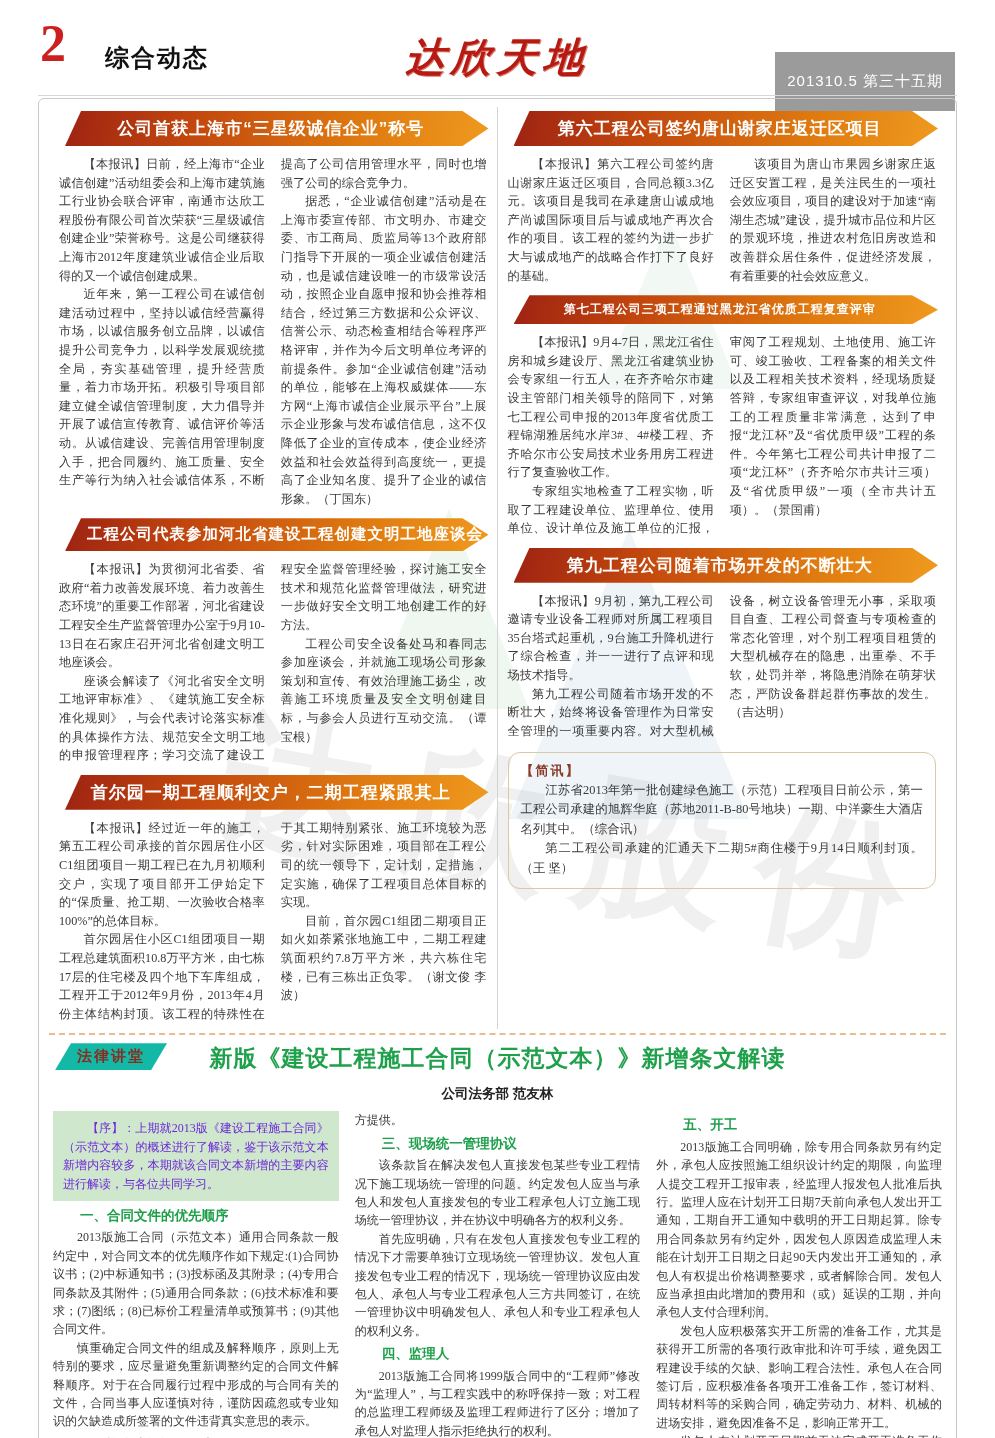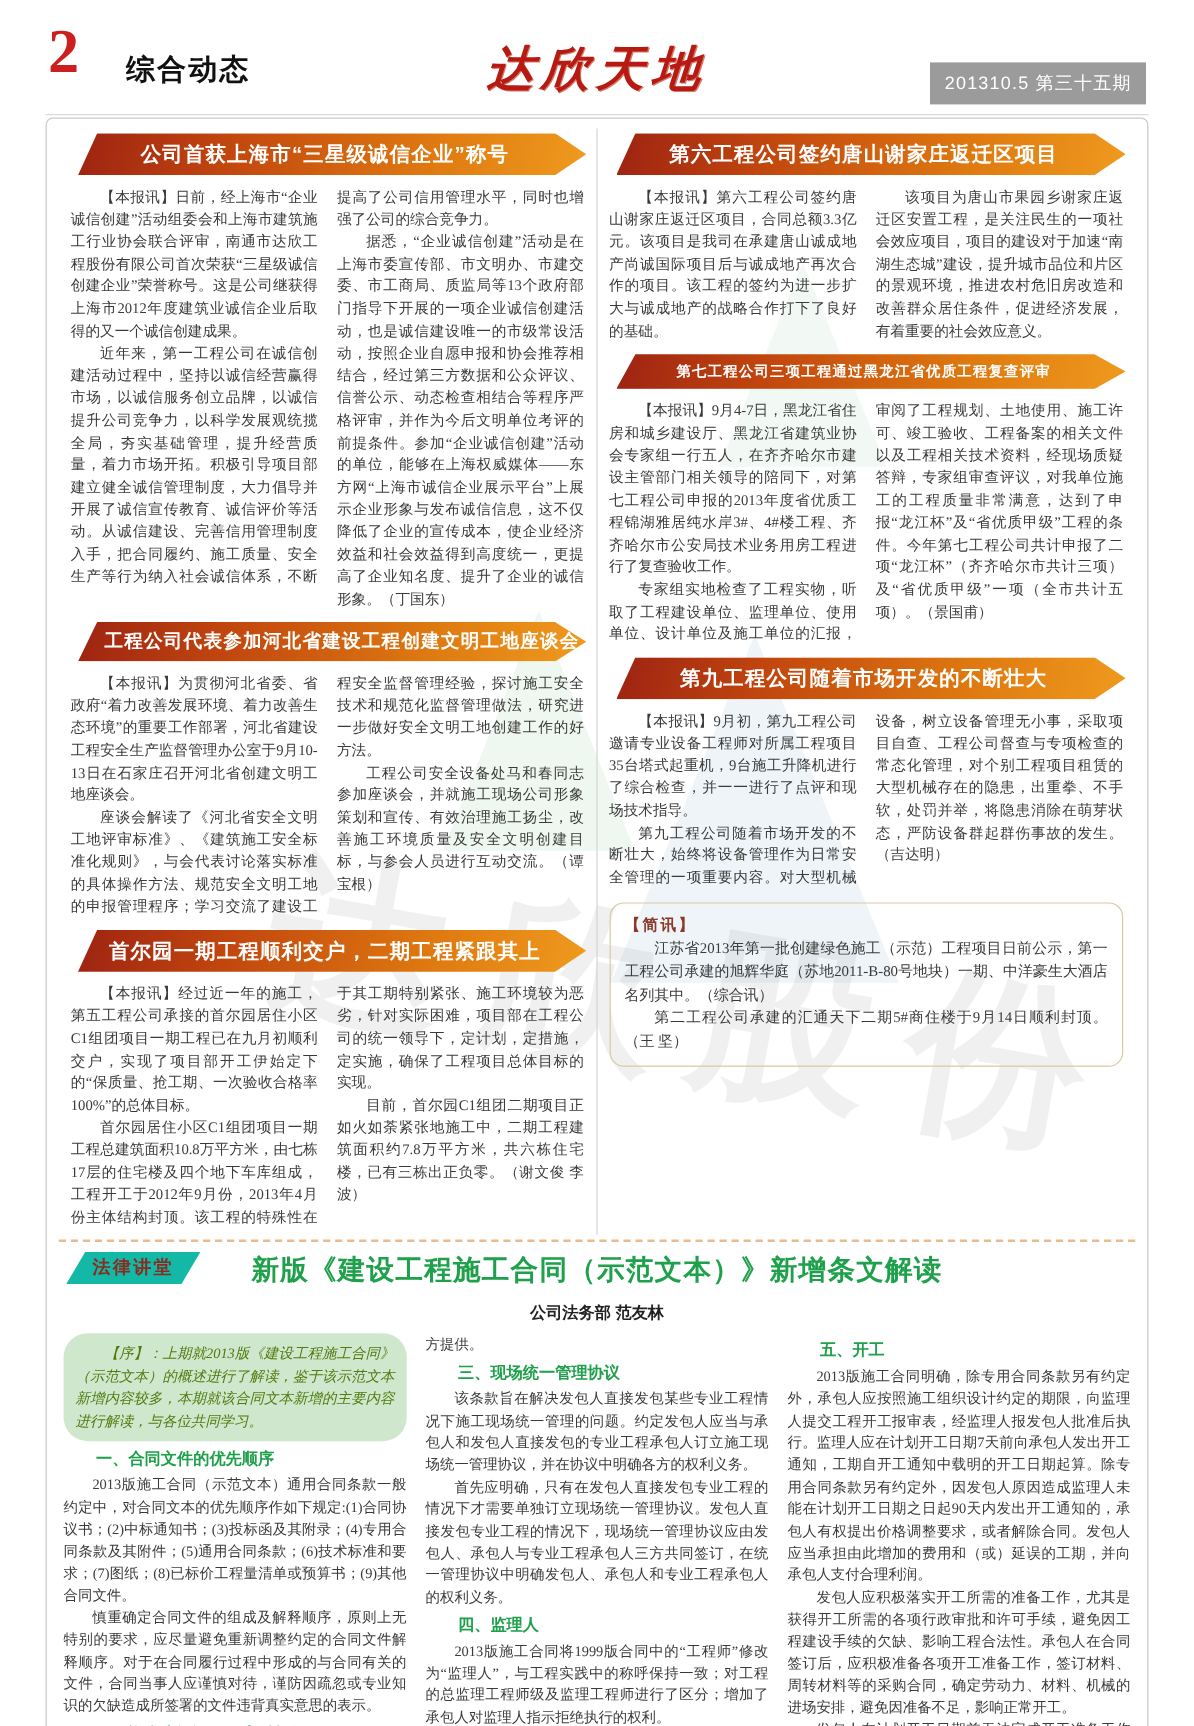--- a/index.html
+++ b/index.html
@@ -24,21 +24,21 @@
   .masthead {
     position:absolute; left:0; right:0; top:30px; text-align:center;
     font-size:40px; font-weight:bold; color:#b61a12;
     font-family:"DejaVu Serif","Liberation Serif",serif;
     font-style:italic; letter-spacing:6px; transform:skewX(-4deg);
     text-shadow:1px 1px 0 #d87a6a;
   }
   .issue-badge {
     position:absolute; right:40px; top:52px; background:#9b9b9b; color:#fff;
     font-family:"Liberation Sans","DejaVu Sans",sans-serif; font-size:15px;
-    padding:8px 12px; letter-spacing:1px;
+    padding:20px 12px; letter-spacing:1px;
   }
   .header-rule { position:absolute; left:38px; right:38px; bottom:0; border-bottom:1px solid #d8d8d8; }
 
   
   .content-box {
     position:relative; margin:2px 38px 8px 38px; border:1px solid #c9c9c9;
     border-radius:6px; padding:8px 10px 10px 10px; background:transparent; z-index:1;
   }
   .watermark-text {
     position:absolute; left:180px; top:640px; font-size:150px; font-weight:bold;
@@ -103,23 +103,22 @@
   .law-cols { display:flex; gap:16px; padding:0 4px 8px 4px; }
   .law-col { flex:1 1 0; font-size:12px; line-height:18.4px; text-align:justify; }
   .law-col p { text-indent:2em; }
   .law-col p.cont { text-indent:0; }
   .law-sub {
     color:#1fa04b; font-weight:bold; font-size:13.5px;
     font-family:"Liberation Sans","DejaVu Sans",sans-serif;
     margin:5px 0 3px 0; text-indent:2em;
   }
   .intro-box {
-    background:#cfe7cc; border-radius:20px; padding:8px 10px; margin-bottom:6px;
-    color:#4d7c0f;
-    font-style:italic;
+    background:#cfe7cc; border-radius:0; padding:8px 10px; margin-bottom:6px;
+    color:#6d28d9;
   }
   .intro-box p { text-indent:2em; }
 </style>
 </head>
 <body>
 
 <div class="page">
 
   <div class="header">
     <div class="pagenum">2</div>

